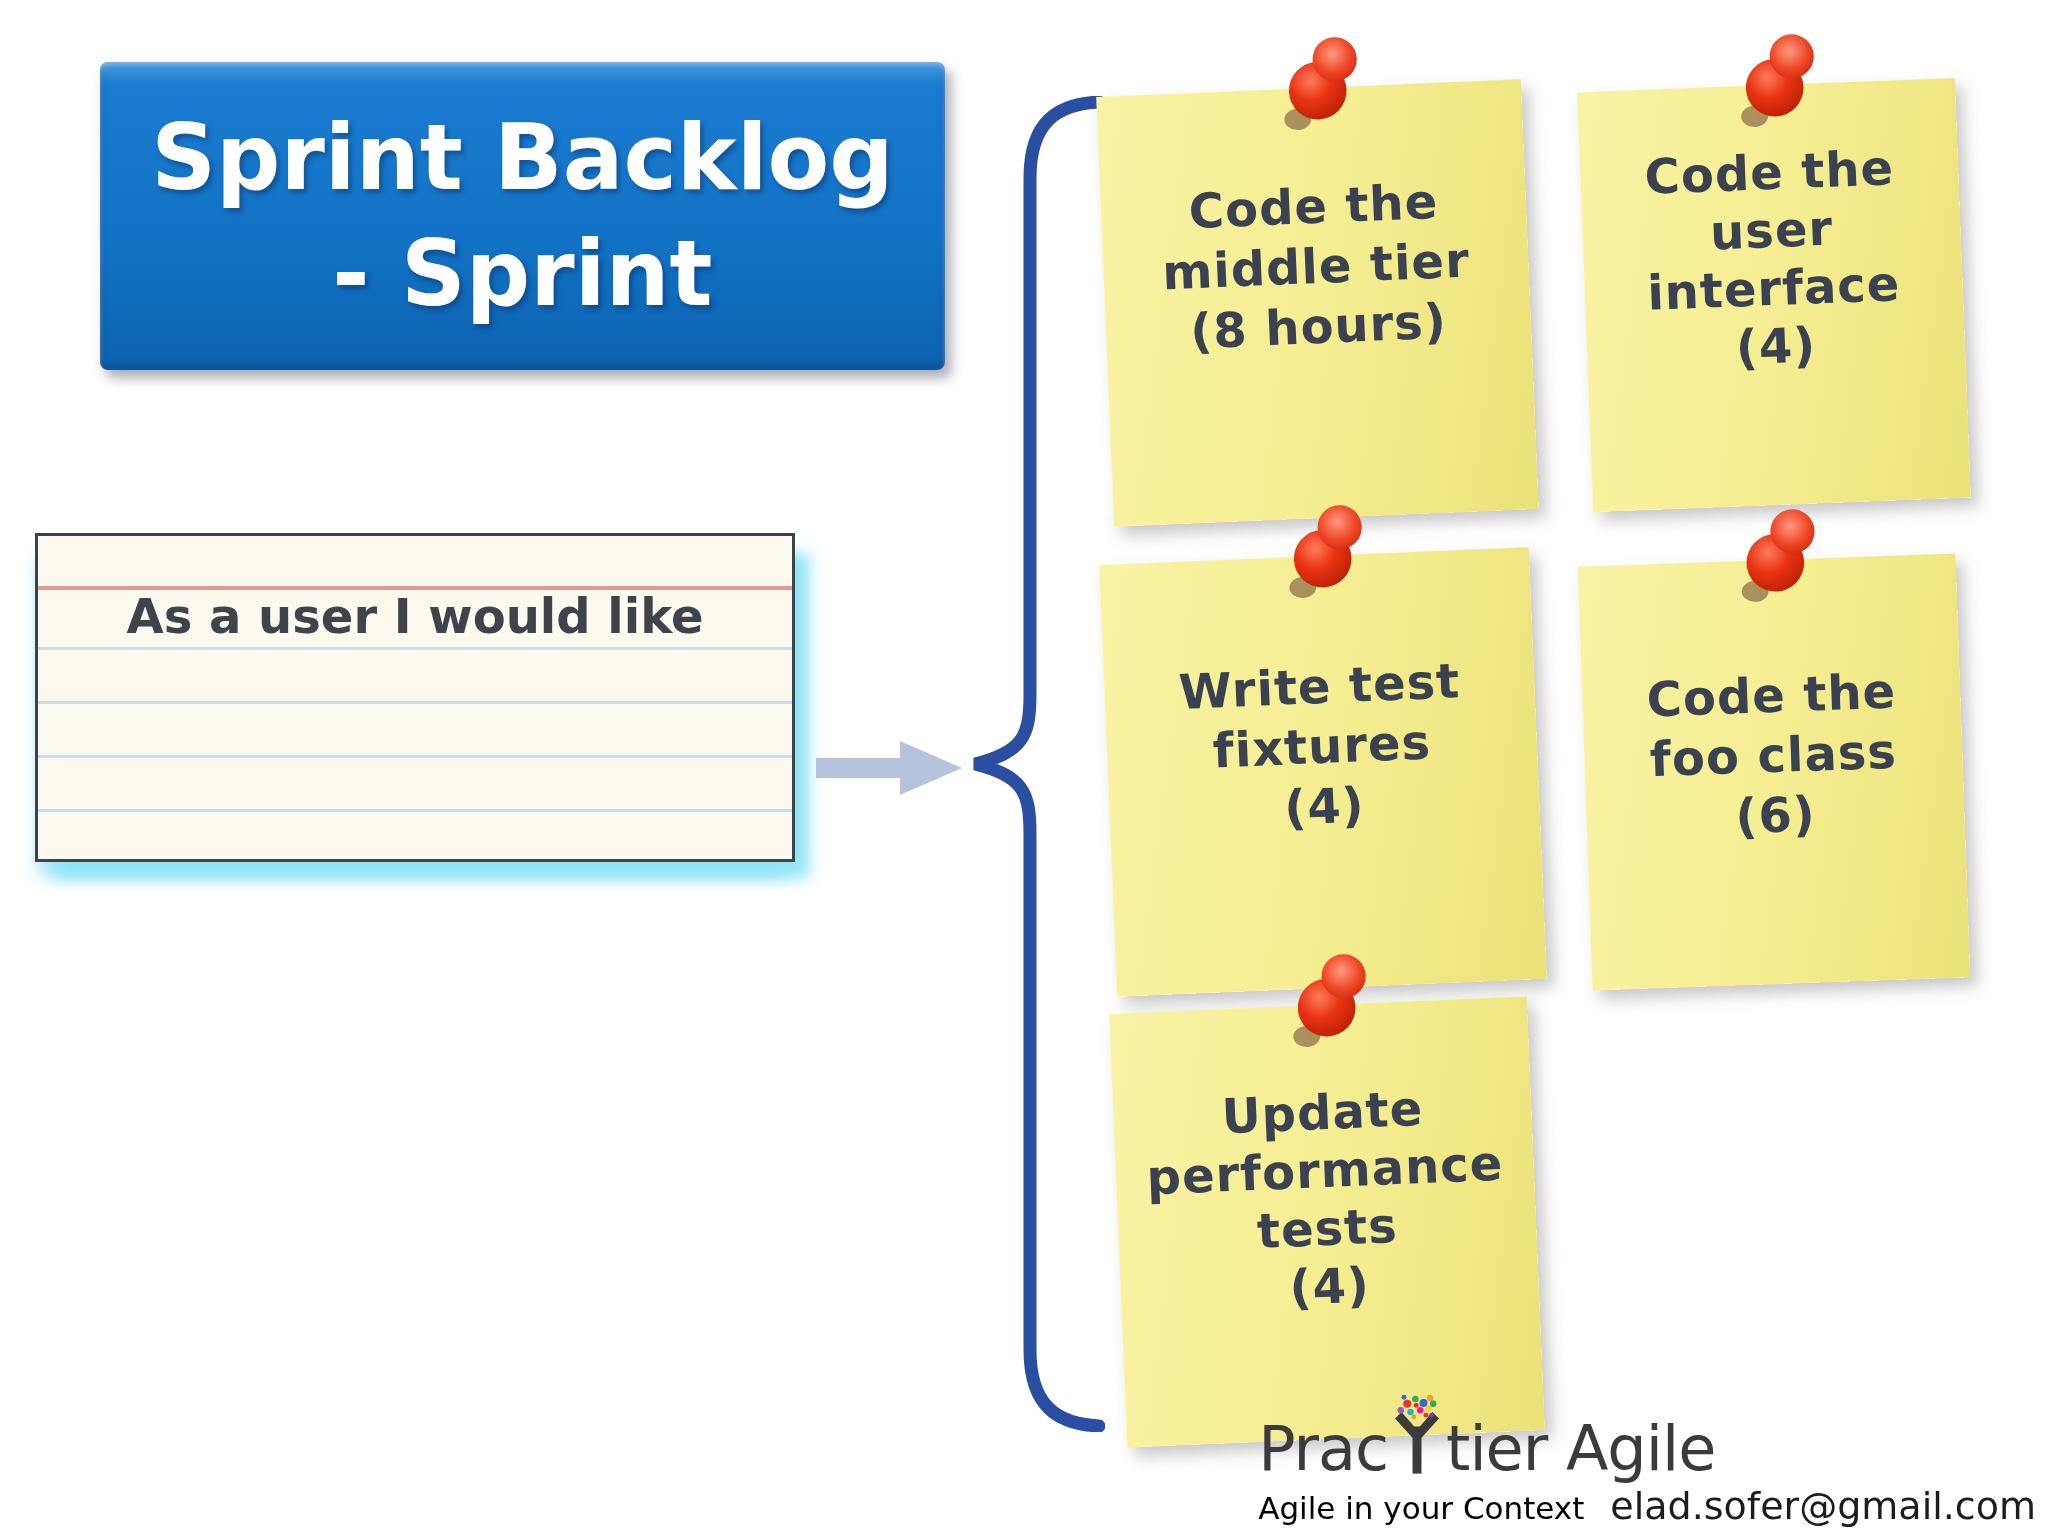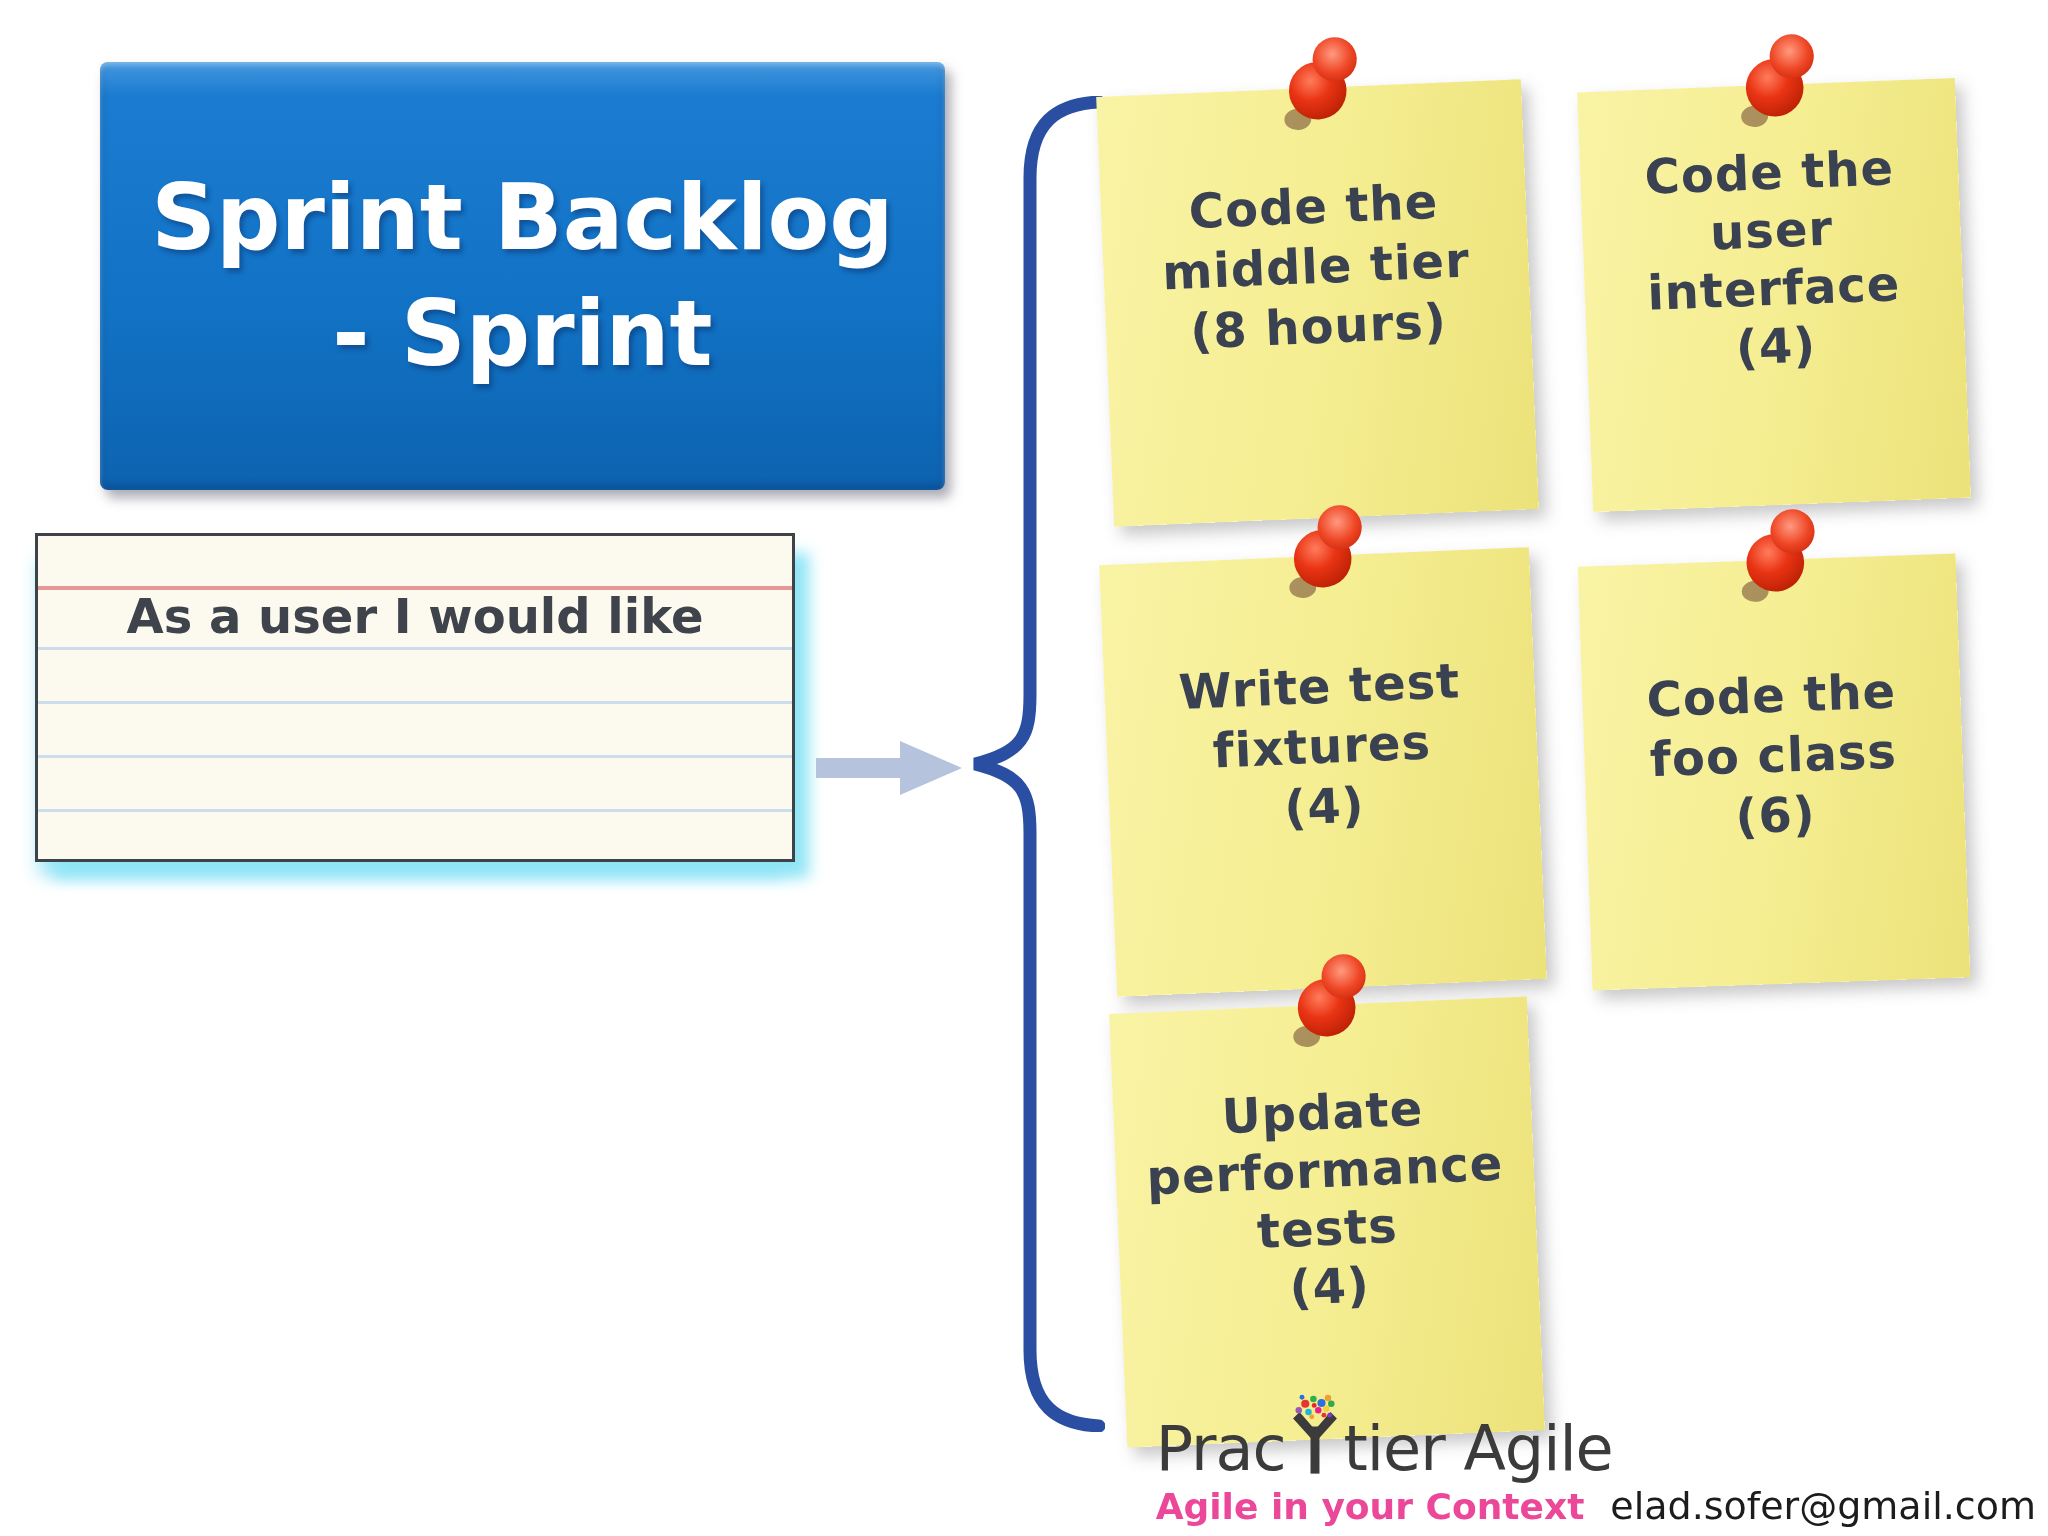--- a/index.html
+++ b/index.html
@@ -3,21 +3,21 @@
 <meta charset="utf-8">
 <style>
   html,body { margin:0; padding:0; background:#fff; }
   .stage {
     position:relative; width:2048px; height:1536px; background:#ffffff;
     overflow:hidden; font-family:"DejaVu Sans","Liberation Sans",sans-serif;
   }
 
   
   .title-box {
-    position:absolute; left:100px; top:62px; width:845px; height:428px;
+    position:absolute; left:100px; top:62px; width:845px; height:308px;
     background:linear-gradient(180deg,#4598de 0%,#1a7bd0 8%,#1273c6 55%,#0d63b0 100%);
     border-radius:8px;
     box-shadow:6px 8px 12px rgba(90,90,110,.5),
                inset 0 3px 5px rgba(255,255,255,.35),
                inset 0 -5px 9px rgba(0,20,70,.25);
     display:flex; flex-direction:column; align-items:center; justify-content:center; gap:26px;
   }
   .title-line {
     color:#fff; font-size:90px; font-weight:700; line-height:1;
     text-shadow:3px 4px 5px rgba(10,30,80,.4); white-space:nowrap;
@@ -65,21 +65,21 @@
   .note-5 .note-text { padding-top:78px; line-height:58px; }
 
   
   .logo { position:absolute; right:12px; bottom:8px; z-index:3; }
   .brand-row {
     display:flex; align-items:flex-end; font-size:62px; font-weight:400;
     color:#3b3b3b; letter-spacing:-1px; line-height:1;
   }
   .juggler { width:52px; height:96px; margin:0 3px -1px 3px; }
   .logo-sub { display:flex; align-items:baseline; gap:26px; margin-top:4px; }
-  .tagline { color:#ec4899; font-size:36px; font-weight:700; }
+  .tagline { color:#000000; font-size:31px; font-weight:400; }
   .email { color:#1c1c1c; font-size:38px; font-weight:400; }
 </style>
 </head>
 <body>
 
 <svg width="0" height="0" style="position:absolute" aria-hidden="true">
   <defs>
     <radialGradient id="pinBall" cx="38%" cy="32%" r="78%">
       <stop offset="0%" stop-color="#ff7c5c"></stop>
       <stop offset="45%" stop-color="#e93414"></stop>

